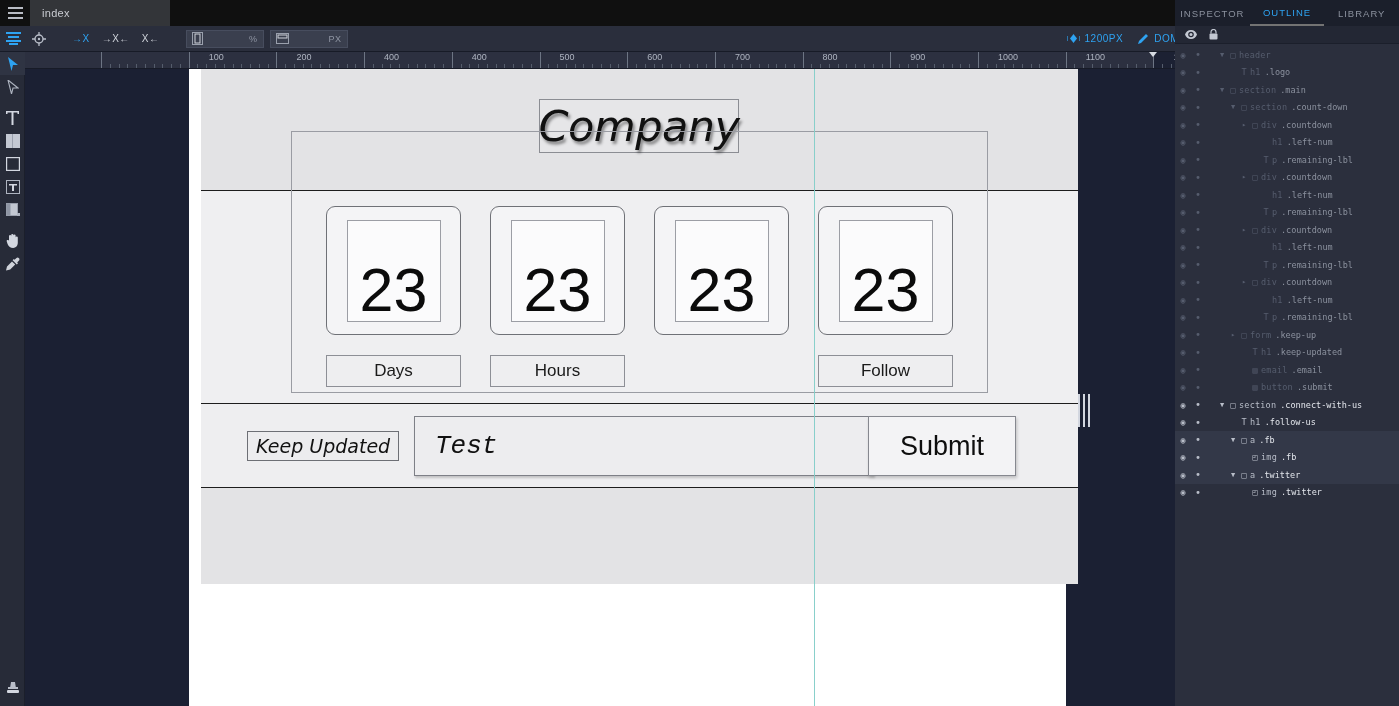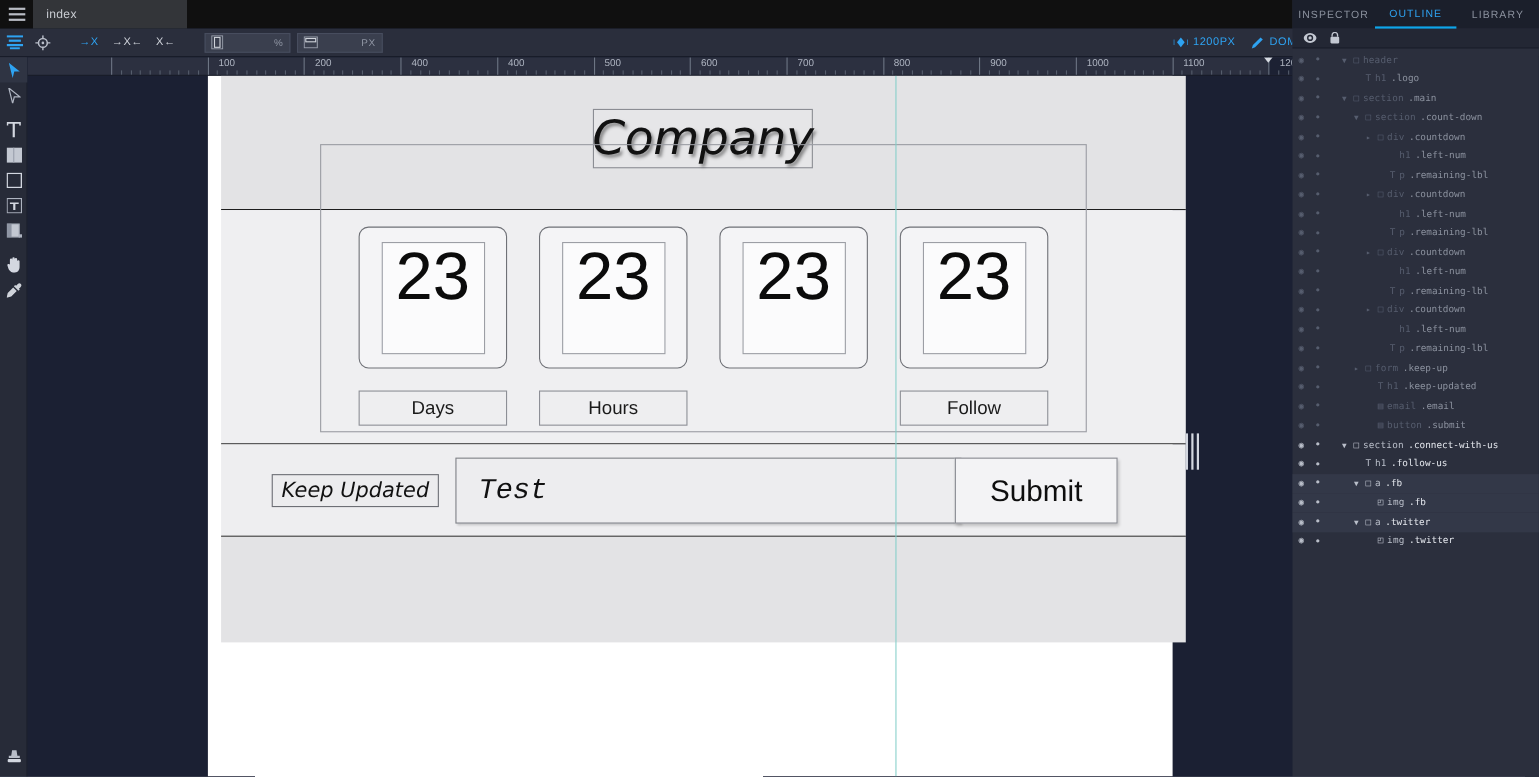--- a/index.html
+++ b/index.html
@@ -82,21 +82,21 @@
     overflow: hidden;
   }
   .ruler .maj {
     position: absolute; top: 0; width: 1px; height: 17px; background: #6d7584;
   }
   .ruler .min {
     position: absolute; bottom: 0; width: 1px; height: 4px; background: #555d6c;
   }
   .ruler .lbl {
     position: absolute; top: 0px; color: #aeb4c0; font-size: 9px;
-    font-family: "Liberation Sans", sans-serif; padding-left: 10px;
+    font-family: "Liberation Sans", sans-serif; padding-left: 20px;
   }
   .ruler .hot {
     position: absolute; top: 0; height: 17px; background: #1c2133;
   }
   .ruler .cursor-mark {
     position: absolute; top: 0; width: 0; height: 0;
     border-left: 4px solid transparent; border-right: 4px solid transparent;
     border-top: 5px solid #d7dbe2;
   }
   .page {
@@ -127,21 +127,21 @@
     position: absolute; left: 0; top: 0; width: 100%; height: 100%;
     display: flex; justify-content: center; gap: 29px; padding-top: 15px;
   }
   .cd-col { width: 135px; }
   .cd-box {
     width: 135px; height: 129px; border: 1px solid #6f7177; border-radius: 9px;
     background: #f4f4f6; display: flex; align-items: center; justify-content: center;
   }
   .cd-inner {
     width: 94px; height: 102px; border: 1px solid #9c9ea5; background: #fbfbfc;
-    display: flex; align-items: flex-start; justify-content: center;
+    display: flex; align-items: flex-end; justify-content: center;
   }
   .cd-num {
     font-family: "Liberation Sans", sans-serif; font-size: 61px;
     font-weight: 400; color: #0b0b0b; line-height: 1;
   }
   .cd-lbl {
     margin-top: 20px; width: 135px; height: 32px; border: 1px solid #8d8f96;
     background: #eeeef0; display: flex; align-items: center; justify-content: center;
     font-size: 17px; color: #1a1a1a;
   }
@@ -224,21 +224,21 @@
     position: absolute; right: 0; top: 0; width: 224px; height: 706px;
     background: #2b2f3d;
   }
   .rtabs {
     display: flex; height: 26px; background: #1b1f2b; align-items: stretch;
   }
   .rtab {
     flex: 1; display: flex; align-items: center; justify-content: center;
     font-size: 9.5px; letter-spacing: 1px; color: #8b919e; cursor: pointer;
   }
-  .rtab.active { color: #2ea3f2; border-bottom: 2px solid #0ea5e9; }
+  .rtab.active { color: #2ea3f2; border-bottom: 2px solid #737373; }
   .rhead {
     height: 18px; background: #21out; background: #232734;
     display: flex; align-items: center; gap: 12px; padding-left: 10px;
     border-bottom: 1px solid #1b1f2b;
   }
   .tree { padding-top: 2px; }
   .trow {
     height: 17.5px; display: flex; align-items: center;
     font-family: "DejaVu Sans Mono", monospace; font-size: 8.5px;
     color: #565d6e; white-space: nowrap; cursor: pointer;

